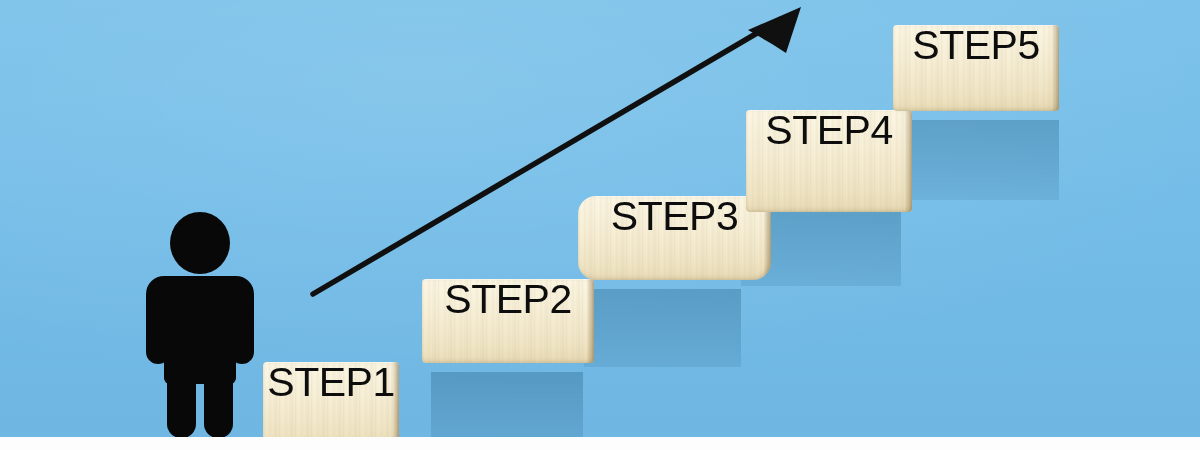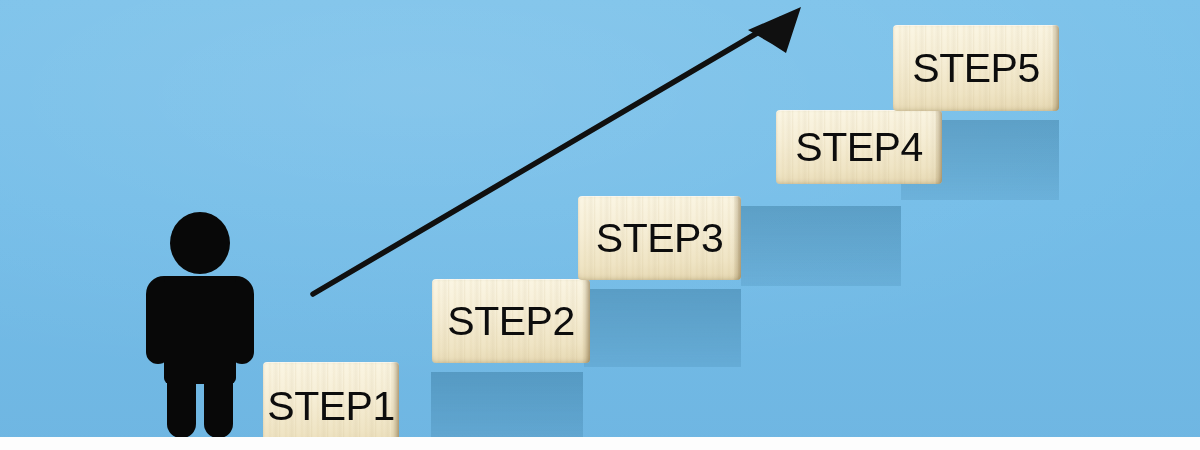--- a/index.html
+++ b/index.html
@@ -47,21 +47,20 @@
         rgba(205,185,135,0.13) 7px,
         rgba(205,185,135,0.00) 9px,
         rgba(175,155,110,0.10) 13px,
         rgba(175,155,110,0.00) 16px),
       linear-gradient(178deg, #fbf6e4 0%, #f6eed6 40%, #efe4c4 78%, #e6d8b2 100%);
     box-shadow:
       inset 0 1px 0 rgba(255,255,255,0.55),
       inset -3px 0 5px -2px rgba(120,100,60,0.30),
       inset 0 -3px 5px -2px rgba(120,100,60,0.22);
     display: flex;
-    align-items: center;
     justify-content: center;
     overflow: hidden;
   }
   .block .label {
     font-size: 41px;
     font-weight: 400;
     letter-spacing: -0.5px;
     color: #0d0d0d;
     line-height: 1;
     white-space: nowrap;
@@ -110,29 +109,29 @@
 
   <div class="shadow-panel" style="left:431px; top:372px; width:152px; height:78px;"></div>
   <div class="shadow-panel" style="left:584px; top:289px; width:157px; height:78px;"></div>
   <div class="shadow-panel" style="left:741px; top:206px; width:160px; height:80px;"></div>
   <div class="shadow-panel" style="left:901px; top:120px; width:158px; height:80px;"></div>
 
   <div class="block" style="left:263px; top:362px; width:136px; height:88px;">
     <span class="label">STEP1</span>
   </div>
 
-  <div class="block" style="left:432px; top:279px; width:158px; height:84px;">
+  <div class="block" style="left:422px; top:279px; width:172px; height:84px;">
     <span class="label">STEP2</span>
   </div>
 
-  <div class="block" style="left:578px; top:196px; width:163px; height:84px;">
+  <div class="block" style="left:578px; top:196px; width:193px; height:84px;border-radius:18px;">
     <span class="label">STEP3</span>
   </div>
 
-  <div class="block" style="left:776px; top:110px; width:166px; height:74px;">
+  <div class="block" style="left:746px; top:110px; width:166px; height:102px;">
     <span class="label">STEP4</span>
   </div>
 
   <div class="block" style="left:893px; top:25px; width:166px; height:86px;">
     <span class="label">STEP5</span>
   </div>
 
   <svg class="arrow-layer" width="1200" height="450" viewBox="0 0 1200 450">
     <g fill="#101010" stroke="none">
       <line x1="313" y1="294" x2="781" y2="19" stroke="#101010" stroke-width="5.5" stroke-linecap="round"></line>

